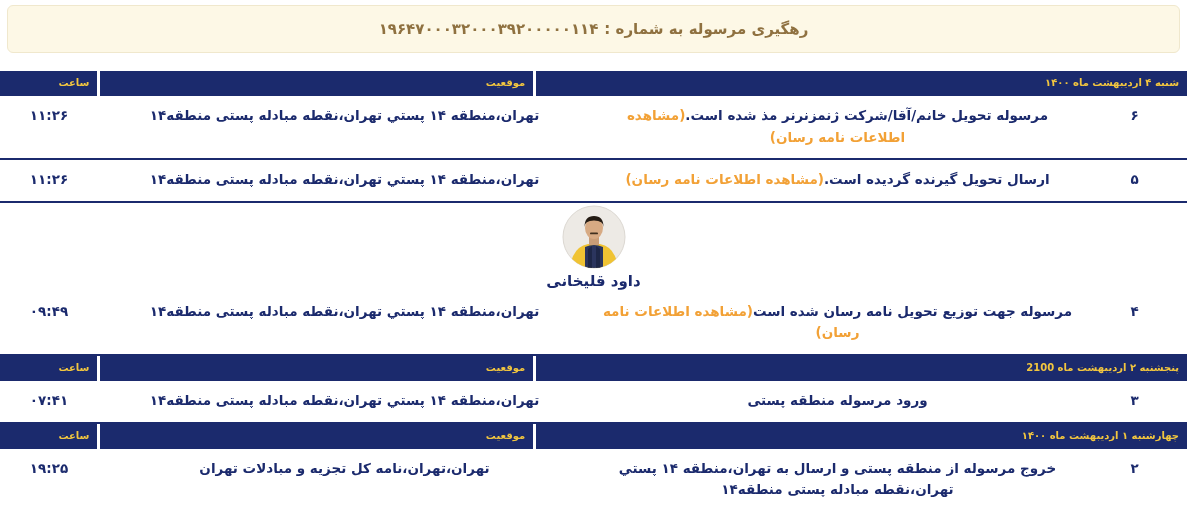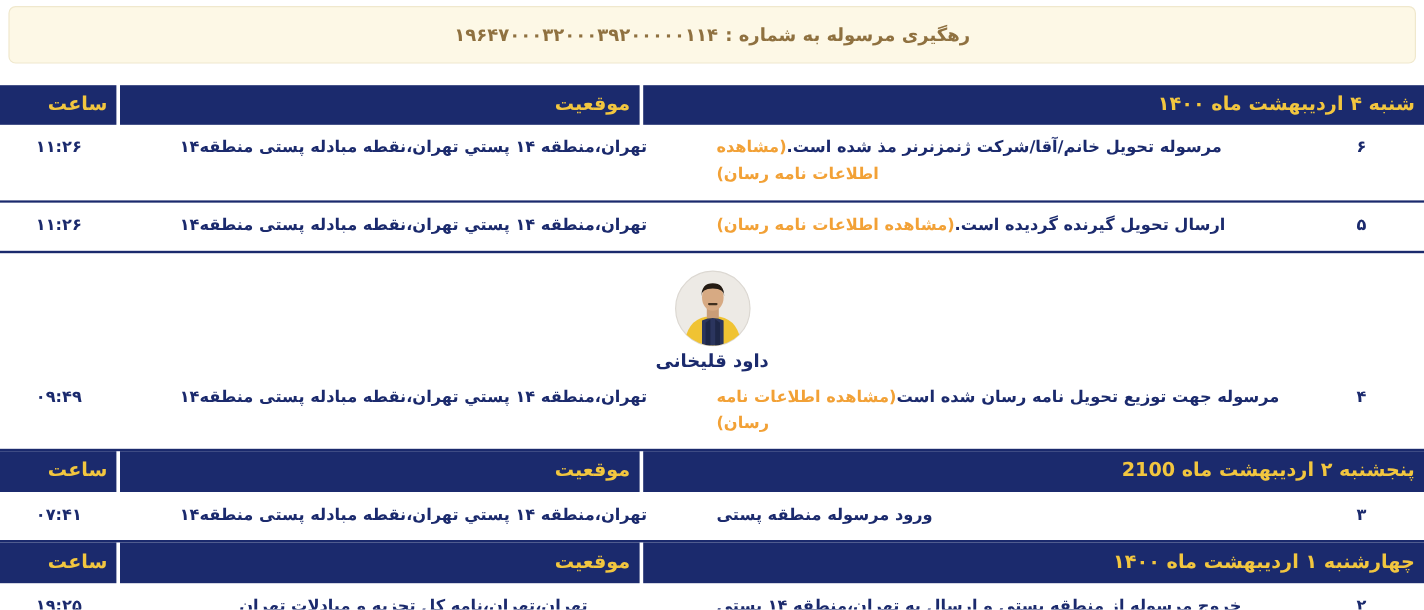--- a/index.html
+++ b/index.html
@@ -28,50 +28,50 @@
     font-weight:bold;
     font-size:15px;
   }
 
   
   .thead { display:flex; gap:3px; margin-top:18px; }
   .th {
     background:#1b2a6d;
     color:#f2c63f;
     font-weight:bold;
-    font-size:16px;
+    font-size:10px;
     padding:5px 8px 6px 8px;
     text-align:right;
     line-height:1.4;
   }
   .th-date { width:662px; }
   .th-loc  { width:440px; }
   .th-time { width:99px; padding-left:2px; padding-right:8px; }
 
   
   .trow {
     display:flex;
     align-items:flex-start;
     border-bottom:2px solid #1b2a6d;
     padding:9px 0 10px 0;
     background:#ffffff;
   }
   .td { font-size:13.5px; color:#1b2a6d; font-weight:bold; line-height:1.6; }
   .td-num   { width:105px; text-align:center; }
-  .td-status{ width:485px; text-align:left; padding-right:4px; }
+  .td-status{ width:485px; text-align:center; padding-right:4px; }
   .td-loc   { width:495px; text-align:center; padding-right:10px; }
   .td-time  { width:102px; text-align:center; padding-right:4px; }
   .link { color:#f2a136; text-decoration:none; cursor:pointer; }
 
   
   .courier {
     display:flex;
     flex-direction:column;
     align-items:center;
-    padding:14px 0 2px 0;
+    padding:2px 0 2px 0;
   }
   .avatar { width:64px; height:64px; display:block; }
   .courier-name {
     margin-top:3px;
     color:#1b2a6d;
     font-weight:bold;
     font-size:15px;
   }
 </style>
 </head>

